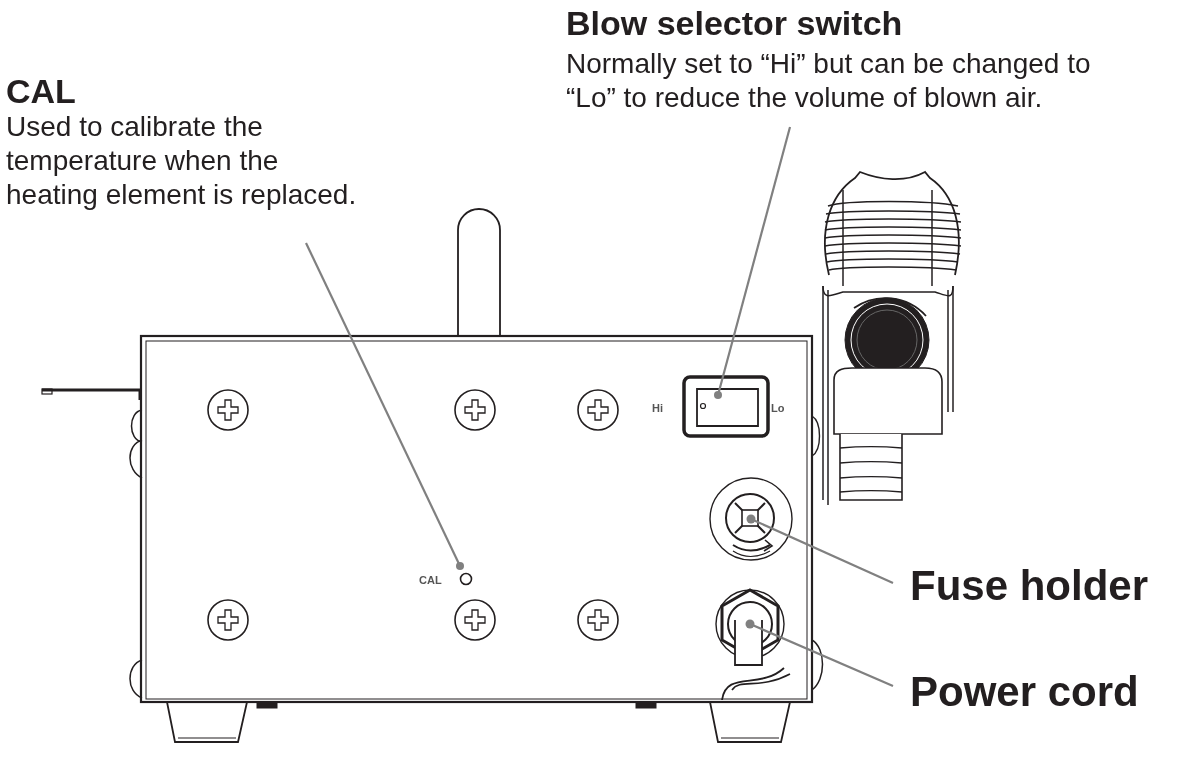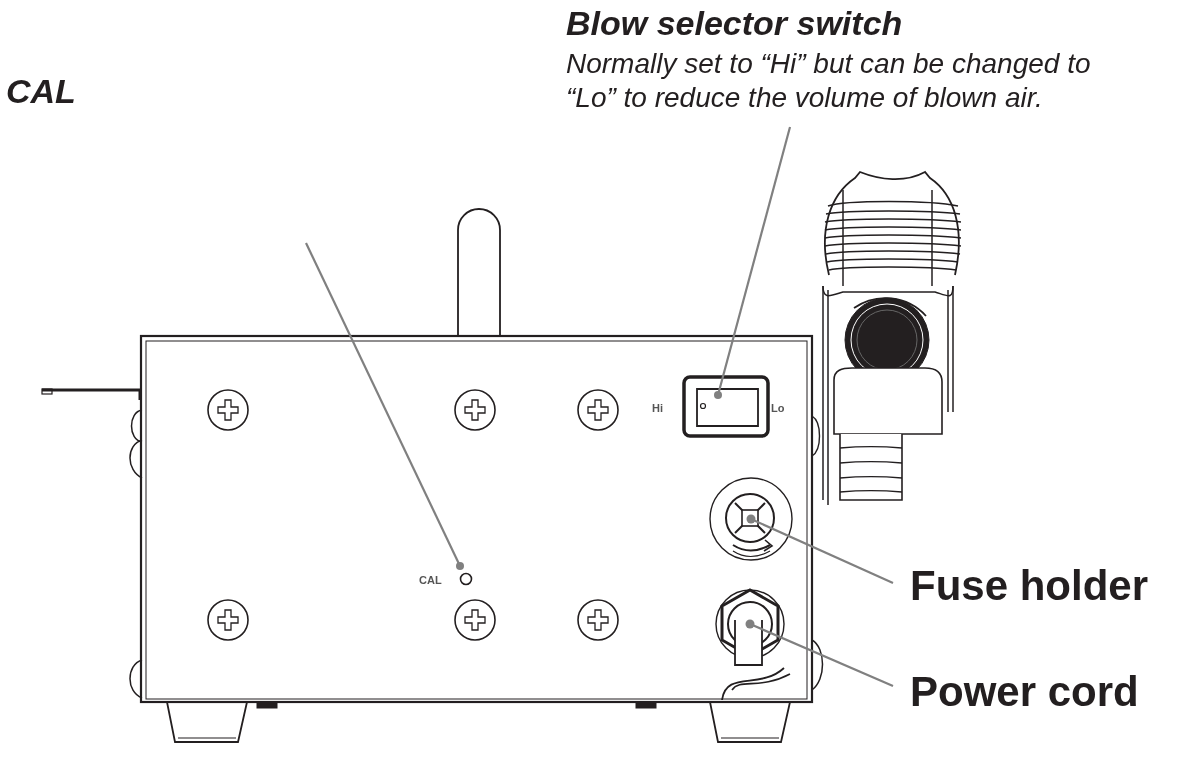--- a/index.html
+++ b/index.html
@@ -1,18 +1,18 @@
 <!DOCTYPE html>
 <html><head>
 <meta charset="utf-8">
 <style>
   html, body { margin:0; padding:0; background:#ffffff; }
   body { width:1195px; height:768px; position:relative; overflow:hidden;
          font-family:"Liberation Sans", sans-serif; color:#231f20; }
-  .callout { position:absolute;font-style:italic; }
+  .callout { position:absolute; }
   .callout .title { font-weight:bold; font-size:34px; line-height:38px; display:block; }
   .callout .desc { font-size:28px; line-height:34px; display:block; white-space:pre-line; }
   #cal-callout { left:6px; top:72px; }
   #blow-callout { left:566px; top:4px; }
   #blow-callout .desc { margin-top:5px; }
   .label-big { position:absolute; font-weight:bold; font-size:42px; line-height:38px; }
   #fuse-label { left:910px; top:567px; }
   #cord-label { left:910px; top:673px; }
   .panel-text { position:absolute; font-weight:bold; font-size:11px; color:#555555; }
   #hi-text { left:652px; top:402px; }
@@ -138,20 +138,23 @@
     <circle cx="718" cy="395" r="4" stroke="none"></circle>
     <line x1="751" y1="519" x2="893" y2="583"></line>
     <circle cx="751" cy="519" r="4.5" stroke="none"></circle>
     <line x1="750" y1="624" x2="893" y2="686"></line>
     <circle cx="750" cy="624" r="4.5" stroke="none"></circle>
   </g>
 </svg>
 
 <div class="callout" id="cal-callout">
   <span class="title">CAL</span>
+  <span class="desc">Used to calibrate the
+temperature when the
+heating element is replaced.</span>
 </div>
 
 <div class="callout" id="blow-callout">
   <span class="title">Blow selector switch</span>
   <span class="desc">Normally set to “Hi” but can be changed to
 “Lo” to reduce the volume of blown air.</span>
 </div>
 
 <div class="label-big" id="fuse-label">Fuse holder</div>
 <div class="label-big" id="cord-label">Power cord</div>

